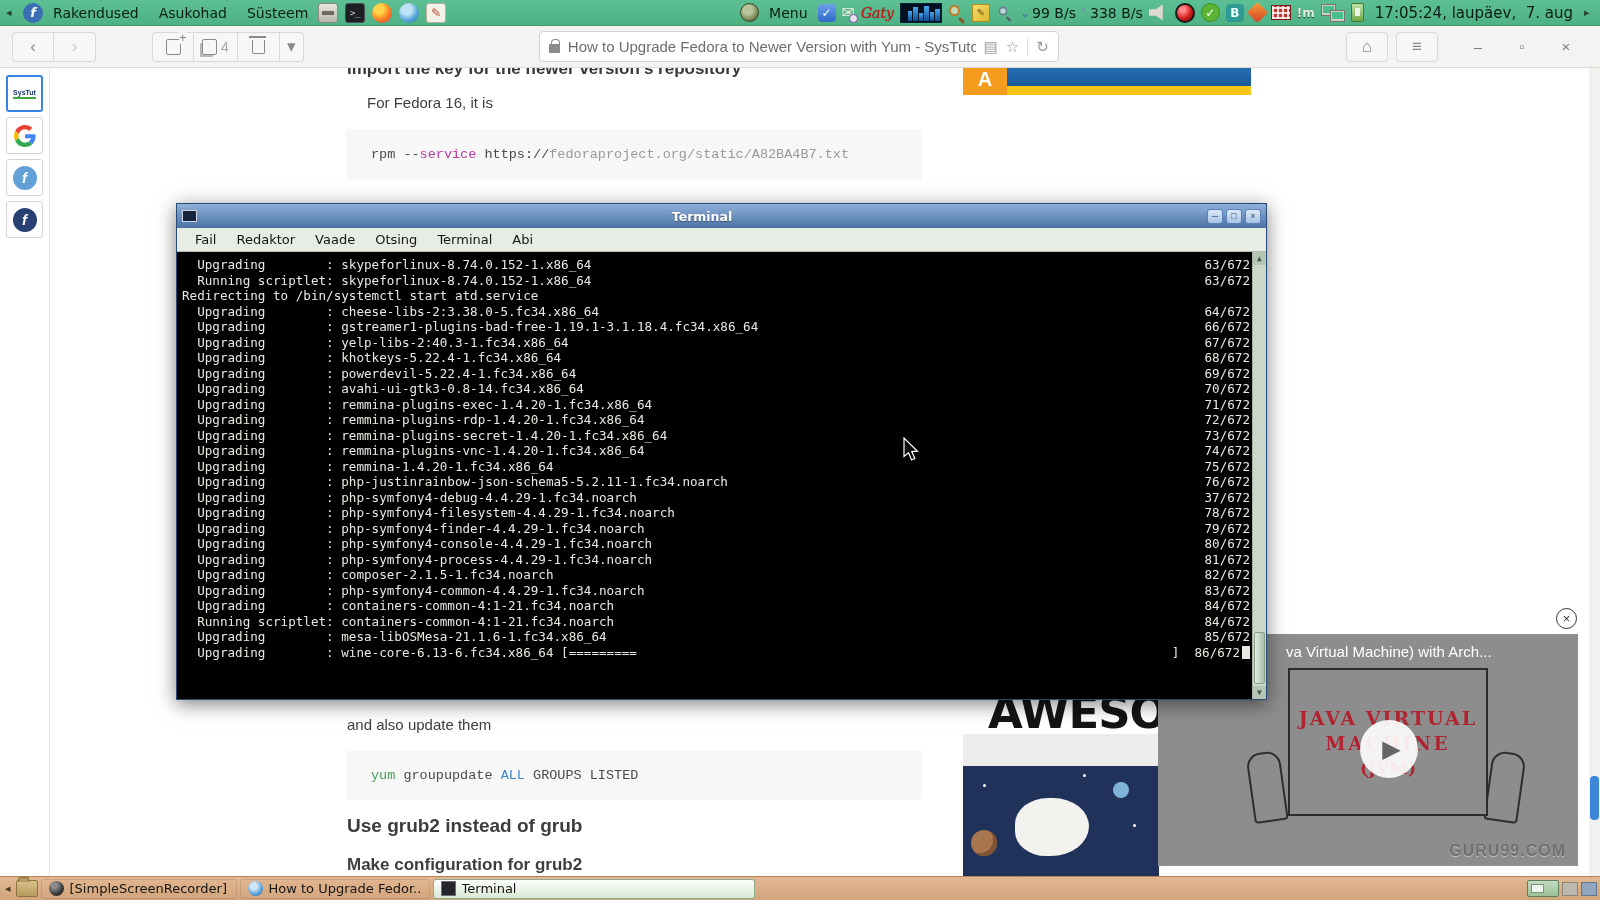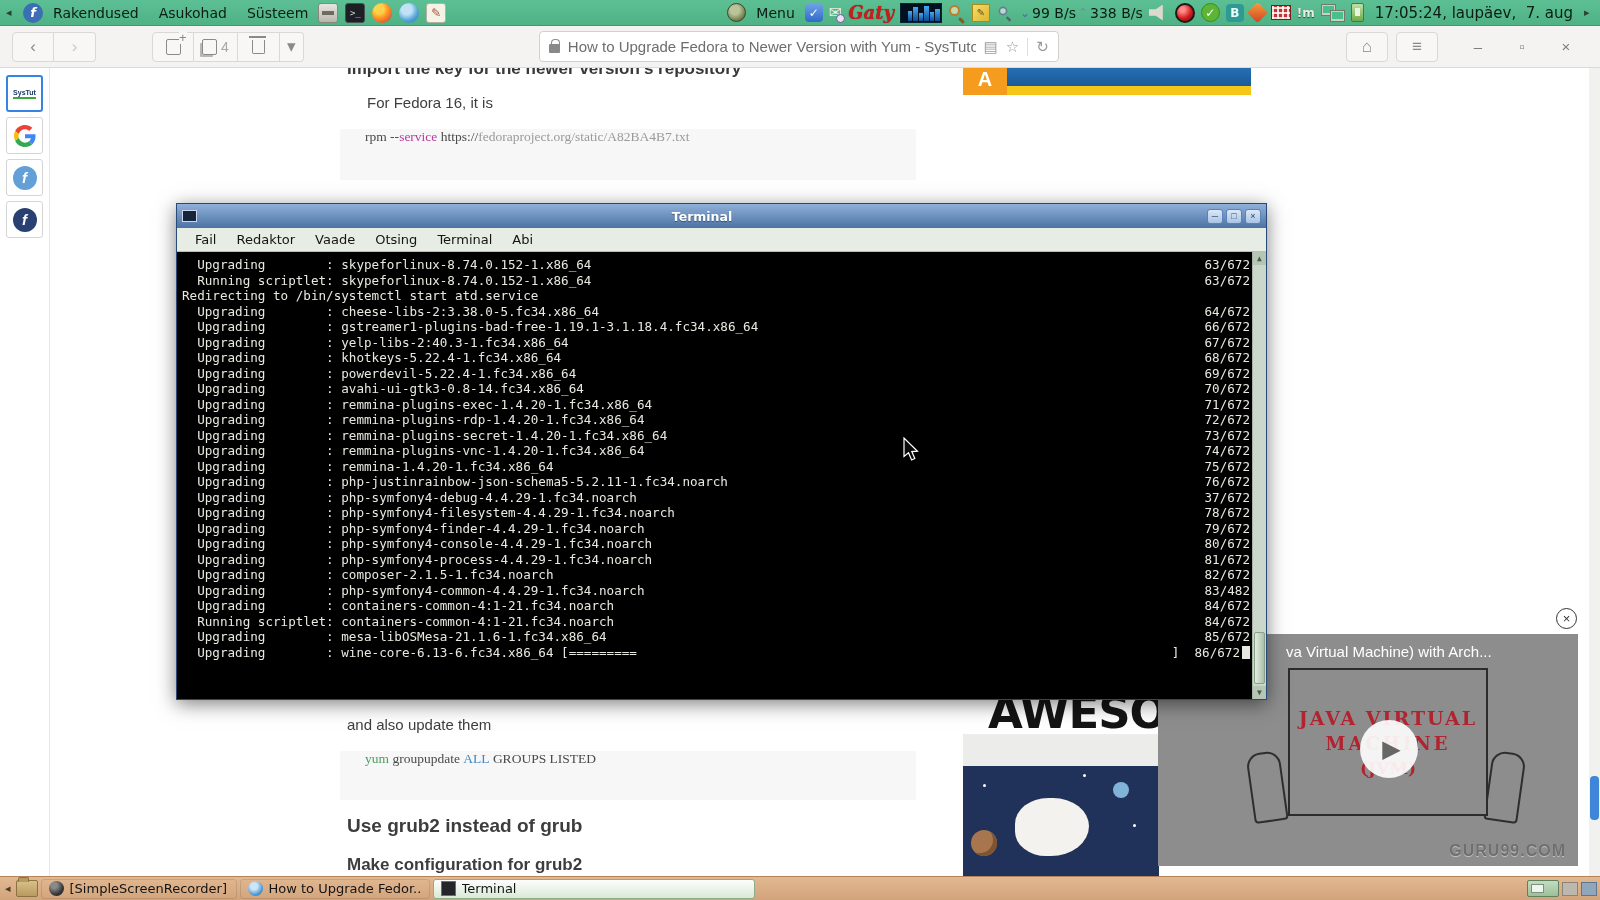--- a/index.html
+++ b/index.html
@@ -22,21 +22,21 @@
   .ic-ffx { border-radius:50%; background:radial-gradient(circle at 35% 30%, #ffd24a 0 25%, #ff9a28 45%, #e3542a 80%); }
   .ic-falkon { border-radius:50%; background:radial-gradient(circle at 38% 32%, #bfe2f7 0 28%, #55a3d8 60%, #2a70ad 100%); }
   .ic-notes { background:#f5f2e8; border:1px solid #b5b0a0; color:#b5482a; font-size:12px; }
   .whisker { margin-left:auto; width:19px; height:19px; border-radius:50%;
     background:radial-gradient(circle at 40% 35%, #b9c49a 0 30%, #6f7e4e 70%, #49552f 100%); border:1px solid #3c4628; }
   .tray { display:flex; align-items:center; gap:6px; }
   .ic-todo { width:18px; height:18px; border-radius:4px; background:linear-gradient(#6fa0e8,#2f6ac8); color:#fff; font-size:12px;
     display:inline-flex; align-items:center; justify-content:center; }
   .ic-mail { color:#efece4; font-size:16px; position:relative; line-height:1; }
   .ic-mail b { position:absolute; right:-3px; bottom:-2px; width:9px; height:9px; border-radius:50%; background:#e8e2f2; border:1.5px solid #7a4fa0; }
-  .ic-gaty { color:#c81e1e; font-family:"DejaVu Serif", serif; font-style:italic; font-weight:bold; font-size:18px; text-shadow:0 0 1px #7e1010; }
+  .ic-gaty { color:#c81e1e; font-family:"DejaVu Serif", serif; font-style:italic; font-weight:normal; font-size:14px; text-shadow:0 0 1px #7e1010; }
   .ic-spectrum { width:42px; height:20px; background:#03101f; border:1px solid #0a2238; display:flex; align-items:flex-end; gap:1px; padding:1px; }
   .ic-spectrum i { flex:1; background:linear-gradient(#4aa8f0,#0b4e96); }
   .ic-mag { position:relative; width:18px; height:18px; }
   .ic-mag u { position:absolute; left:1px; top:1px; width:11px; height:11px; border:2.5px solid #c07c28; border-radius:50%; background:rgba(255,244,214,.6); }
   .ic-mag v { position:absolute; right:1px; bottom:0; width:7px; height:3px; background:#8a5a1c; transform:rotate(45deg); border-radius:2px; }
   .ic-mag.small { transform:scale(.8); }
   .ic-mag.small u { border-color:#6a7b8c; background:rgba(220,232,244,.7); }
   .ic-mag.small v { background:#55606c; }
   .ic-note2 { width:18px; height:18px; background:linear-gradient(135deg,#f6dd6a,#dcb62e); border:1px solid #a88a1e;
     display:inline-flex; align-items:center; justify-content:center; color:#6a5410; font-size:10px; }
@@ -96,22 +96,22 @@
   .btile.sel { border:2px solid #3584e4; }
   .systut { font-size:7px; font-weight:bold; color:#1a3a6a; border-bottom:2px solid #3aa83a; line-height:1.4; }
   .fcirc { width:24px; height:24px; border-radius:50%; color:#fff; font-style:italic; font-weight:bold; font-size:15px;
     display:flex; align-items:center; justify-content:center; }
   .fcirc.light { background:#63a0d8; } .fcirc.dark { background:#294172; }
 
   
   .pagecontent { position:absolute; left:50px; top:68px; right:0; bottom:24px; background:#fff; overflow:hidden; z-index:1; color:#3e3e3e; }
   .h-top { position:absolute; left:297px; top:-9px; font-size:17px; font-weight:600; color:#383838; }
   .para1 { position:absolute; left:297px; top:26px; font-size:15px;margin-left:20px; }
-  .codeblock { position:absolute; left:290px; width:576px; background:#f7f7f7; border-radius:2px;
-    font-family:Liberation Serif, serif; font-size:13.5px; display:flex; padding-left:25px; white-space:pre; color:#4a4a4a; }
+  .codeblock { position:absolute; left:296px; width:576px; background:#f7f7f7; border-radius:2px;
+    font-family:Liberation Mono, monospace; font-size:13.5px; display:flex; align-items:center; padding-left:25px; white-space:pre; color:#4a4a4a; }
   .code1 { top:61px; height:51px; }
   .code2 { top:683px; height:49px; }
   .tok-kw { color:#bb3aa0; }
   .tok-url { color:#9a9a9a; }
   .tok-cmd { color:#4aa05c; }
   .tok-arg { color:#3f87c5; }
   .banner { position:absolute; left:913px; top:-5px; width:288px; height:32px; display:flex; }
   .banner .ba { width:44px; background:#f59b1e; color:#fff; font-weight:bold; font-size:20px; display:flex; align-items:center; justify-content:center; }
   .banner .bimg { flex:1; background:linear-gradient(#2a74b8,#1a5a9a); border-bottom:9px solid #f5c518; }
   .para2 { position:absolute; left:297px; top:648px; font-size:15px; }
@@ -404,21 +404,21 @@
           <div class="t-row"><span class="tl">  Upgrading        : remmina-plugins-secret-1.4.20-1.fc34.x86_64</span><span class="tr">73/672</span></div>
           <div class="t-row"><span class="tl">  Upgrading        : remmina-plugins-vnc-1.4.20-1.fc34.x86_64</span><span class="tr">74/672</span></div>
           <div class="t-row"><span class="tl">  Upgrading        : remmina-1.4.20-1.fc34.x86_64</span><span class="tr">75/672</span></div>
           <div class="t-row"><span class="tl">  Upgrading        : php-justinrainbow-json-schema5-5.2.11-1.fc34.noarch</span><span class="tr">76/672</span></div>
           <div class="t-row"><span class="tl">  Upgrading        : php-symfony4-debug-4.4.29-1.fc34.noarch</span><span class="tr">37/672</span></div>
           <div class="t-row"><span class="tl">  Upgrading        : php-symfony4-filesystem-4.4.29-1.fc34.noarch</span><span class="tr">78/672</span></div>
           <div class="t-row"><span class="tl">  Upgrading        : php-symfony4-finder-4.4.29-1.fc34.noarch</span><span class="tr">79/672</span></div>
           <div class="t-row"><span class="tl">  Upgrading        : php-symfony4-console-4.4.29-1.fc34.noarch</span><span class="tr">80/672</span></div>
           <div class="t-row"><span class="tl">  Upgrading        : php-symfony4-process-4.4.29-1.fc34.noarch</span><span class="tr">81/672</span></div>
           <div class="t-row"><span class="tl">  Upgrading        : composer-2.1.5-1.fc34.noarch</span><span class="tr">82/672</span></div>
-          <div class="t-row"><span class="tl">  Upgrading        : php-symfony4-common-4.4.29-1.fc34.noarch</span><span class="tr">83/482</span></div>
+          <div class="t-row"><span class="tl">  Upgrading        : php-symfony4-common-4.4.29-1.fc34.noarch</span><span class="tr">83/672</span></div>
           <div class="t-row"><span class="tl">  Upgrading        : containers-common-4:1-21.fc34.noarch</span><span class="tr">84/672</span></div>
           <div class="t-row"><span class="tl">  Running scriptlet: containers-common-4:1-21.fc34.noarch</span><span class="tr">84/672</span></div>
           <div class="t-row"><span class="tl">  Upgrading        : mesa-libOSMesa-21.1.6-1.fc34.x86_64</span><span class="tr">85/672</span></div>
           <div class="t-row"><span class="tl">  Upgrading        : wine-core-6.13-6.fc34.x86_64 [=========</span><span class="tr">]  86/672</span></div>
         </div>
       <div class="t-scroll">
         <span class="t-sarrow up">▲</span>
         <span class="t-sarrow down">▼</span>
         <span class="t-thumb"></span>
       </div>

